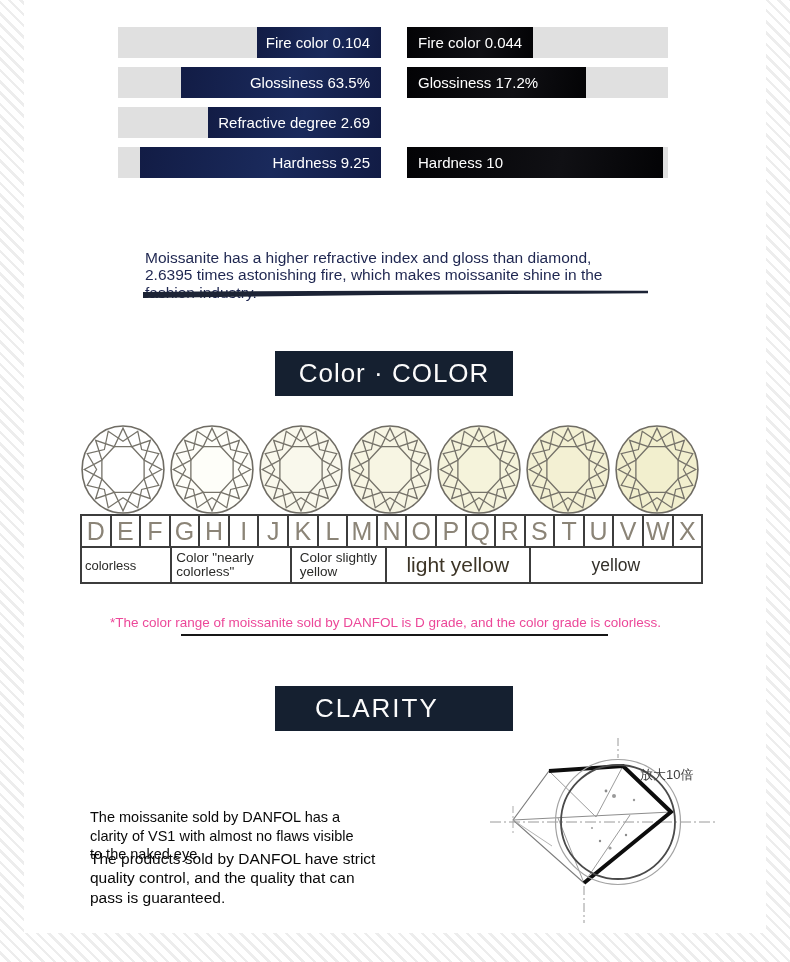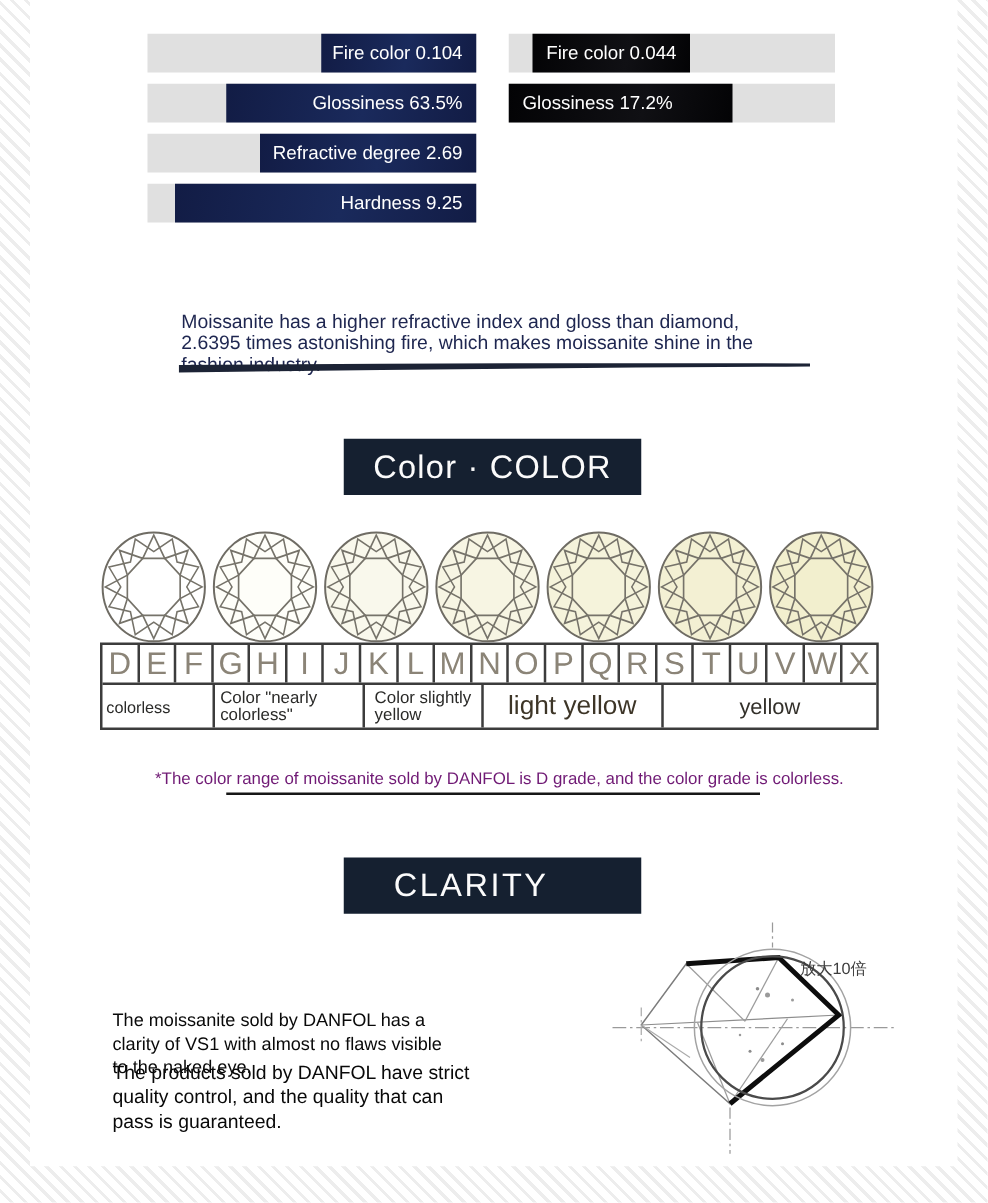--- a/index.html
+++ b/index.html
@@ -45,21 +45,21 @@
   .group-row{display:flex;height:34px;border-top:2px solid #3c3c3c;}
   .group-cell{display:flex;align-items:center;justify-content:center;border-right:2px solid #3c3c3c;
     color:#2a2a28;text-align:center;overflow:hidden;}
   .group-cell:last-child{border-right:none;}
   .group-cell:nth-child(1){font-size:13px;justify-content:flex-start;padding-left:3px;}
   .group-cell:nth-child(2){font-size:13.5px;line-height:14px;justify-content:flex-start;text-align:left;padding-left:4px;}
   .group-cell:nth-child(3){font-size:13.5px;line-height:14px;justify-content:flex-start;text-align:left;padding-left:8px;}
   .group-cell:nth-child(4){font-size:21px;color:#3d3527;}
   .group-cell:nth-child(5){font-size:17.5px;color:#33302a;}
 
-  .note{position:absolute;left:124px;top:601px;width:568px;font-size:13.5px;line-height:16.5px;color:#701a75;}
+  .note{position:absolute;left:110px;top:601px;width:568px;font-size:13.5px;line-height:16.5px;color:#ec4899;}
   .note-underline{position:absolute;left:181px;top:634px;width:427px;height:2px;background:#161616;}
 
   
   .clarity-p1{position:absolute;left:90px;top:774px;width:268px;font-size:14.5px;line-height:18.5px;color:#090909;margin-top:34px;}
   .clarity-p2{position:absolute;left:90px;top:833px;width:296px;font-size:15.5px;line-height:19.5px;color:#090909;}
   .sketch{position:absolute;left:488px;top:736px;}
   .loupe-label{font-size:13px;fill:#3d3d3d;font-family:"Liberation Sans",sans-serif;}
 </style>
 </head>
 <body>
@@ -77,41 +77,45 @@
       </g>
     </defs>
   </svg>
 
   <section>
     <div class="bar-row" style="top:27px">
       <div class="track left">
         <div class="bar navy" style="width: 124px;">Fire color 0.104</div>
       </div>
       <div class="track right">
-        <div class="bar black" style="width: 126px; margin-left: 19px;">Fire color 0.044</div>
+        <div class="bar black" style="width: 126px;">Fire color 0.044</div>
         <span class="overflow-val"></span>
       </div>
     </div>
     <div class="bar-row" style="top:67px">
       <div class="track left">
         <div class="bar navy" style="width: 200px;">Glossiness 63.5%</div>
       </div>
       <div class="track right">
         <div class="bar black" style="width: 179px;">Glossiness 17.2%</div>
         <span class="overflow-val"></span>
       </div>
     </div>
     <div class="bar-row" style="top:107px">
       <div class="track left">
         <div class="bar navy" style="width: 173px; margin-left: 48px;">Refractive degree 2.69</div>
       </div>
     </div>
     <div class="bar-row" style="top:147px">
       <div class="track left">
         <div class="bar navy" style="width: 241px;">Hardness 9.25</div>
+      </div>
+      <div class="track right">
+        <div class="bar black" style="width: 261px;">Hardness 10</div>
+        <span class="overflow-val"></span>
       </div>
     </div>
   </section>
 
   <p class="intro">Moissanite has a higher refractive index and gloss than diamond, 2.6395 times astonishing fire, which makes moissanite shine in the fashion industry.</p>
   <svg class="swoosh" width="505" height="9" viewBox="0 0 505 9">
     <path d="M0,2 Q250,0 505,0.8 L505,3.2 Q250,4.5 0,8 Z" fill="#1c2335"></path>
   </svg>
 
   <div class="heading-box" id="color-heading">Color · COLOR</div>

